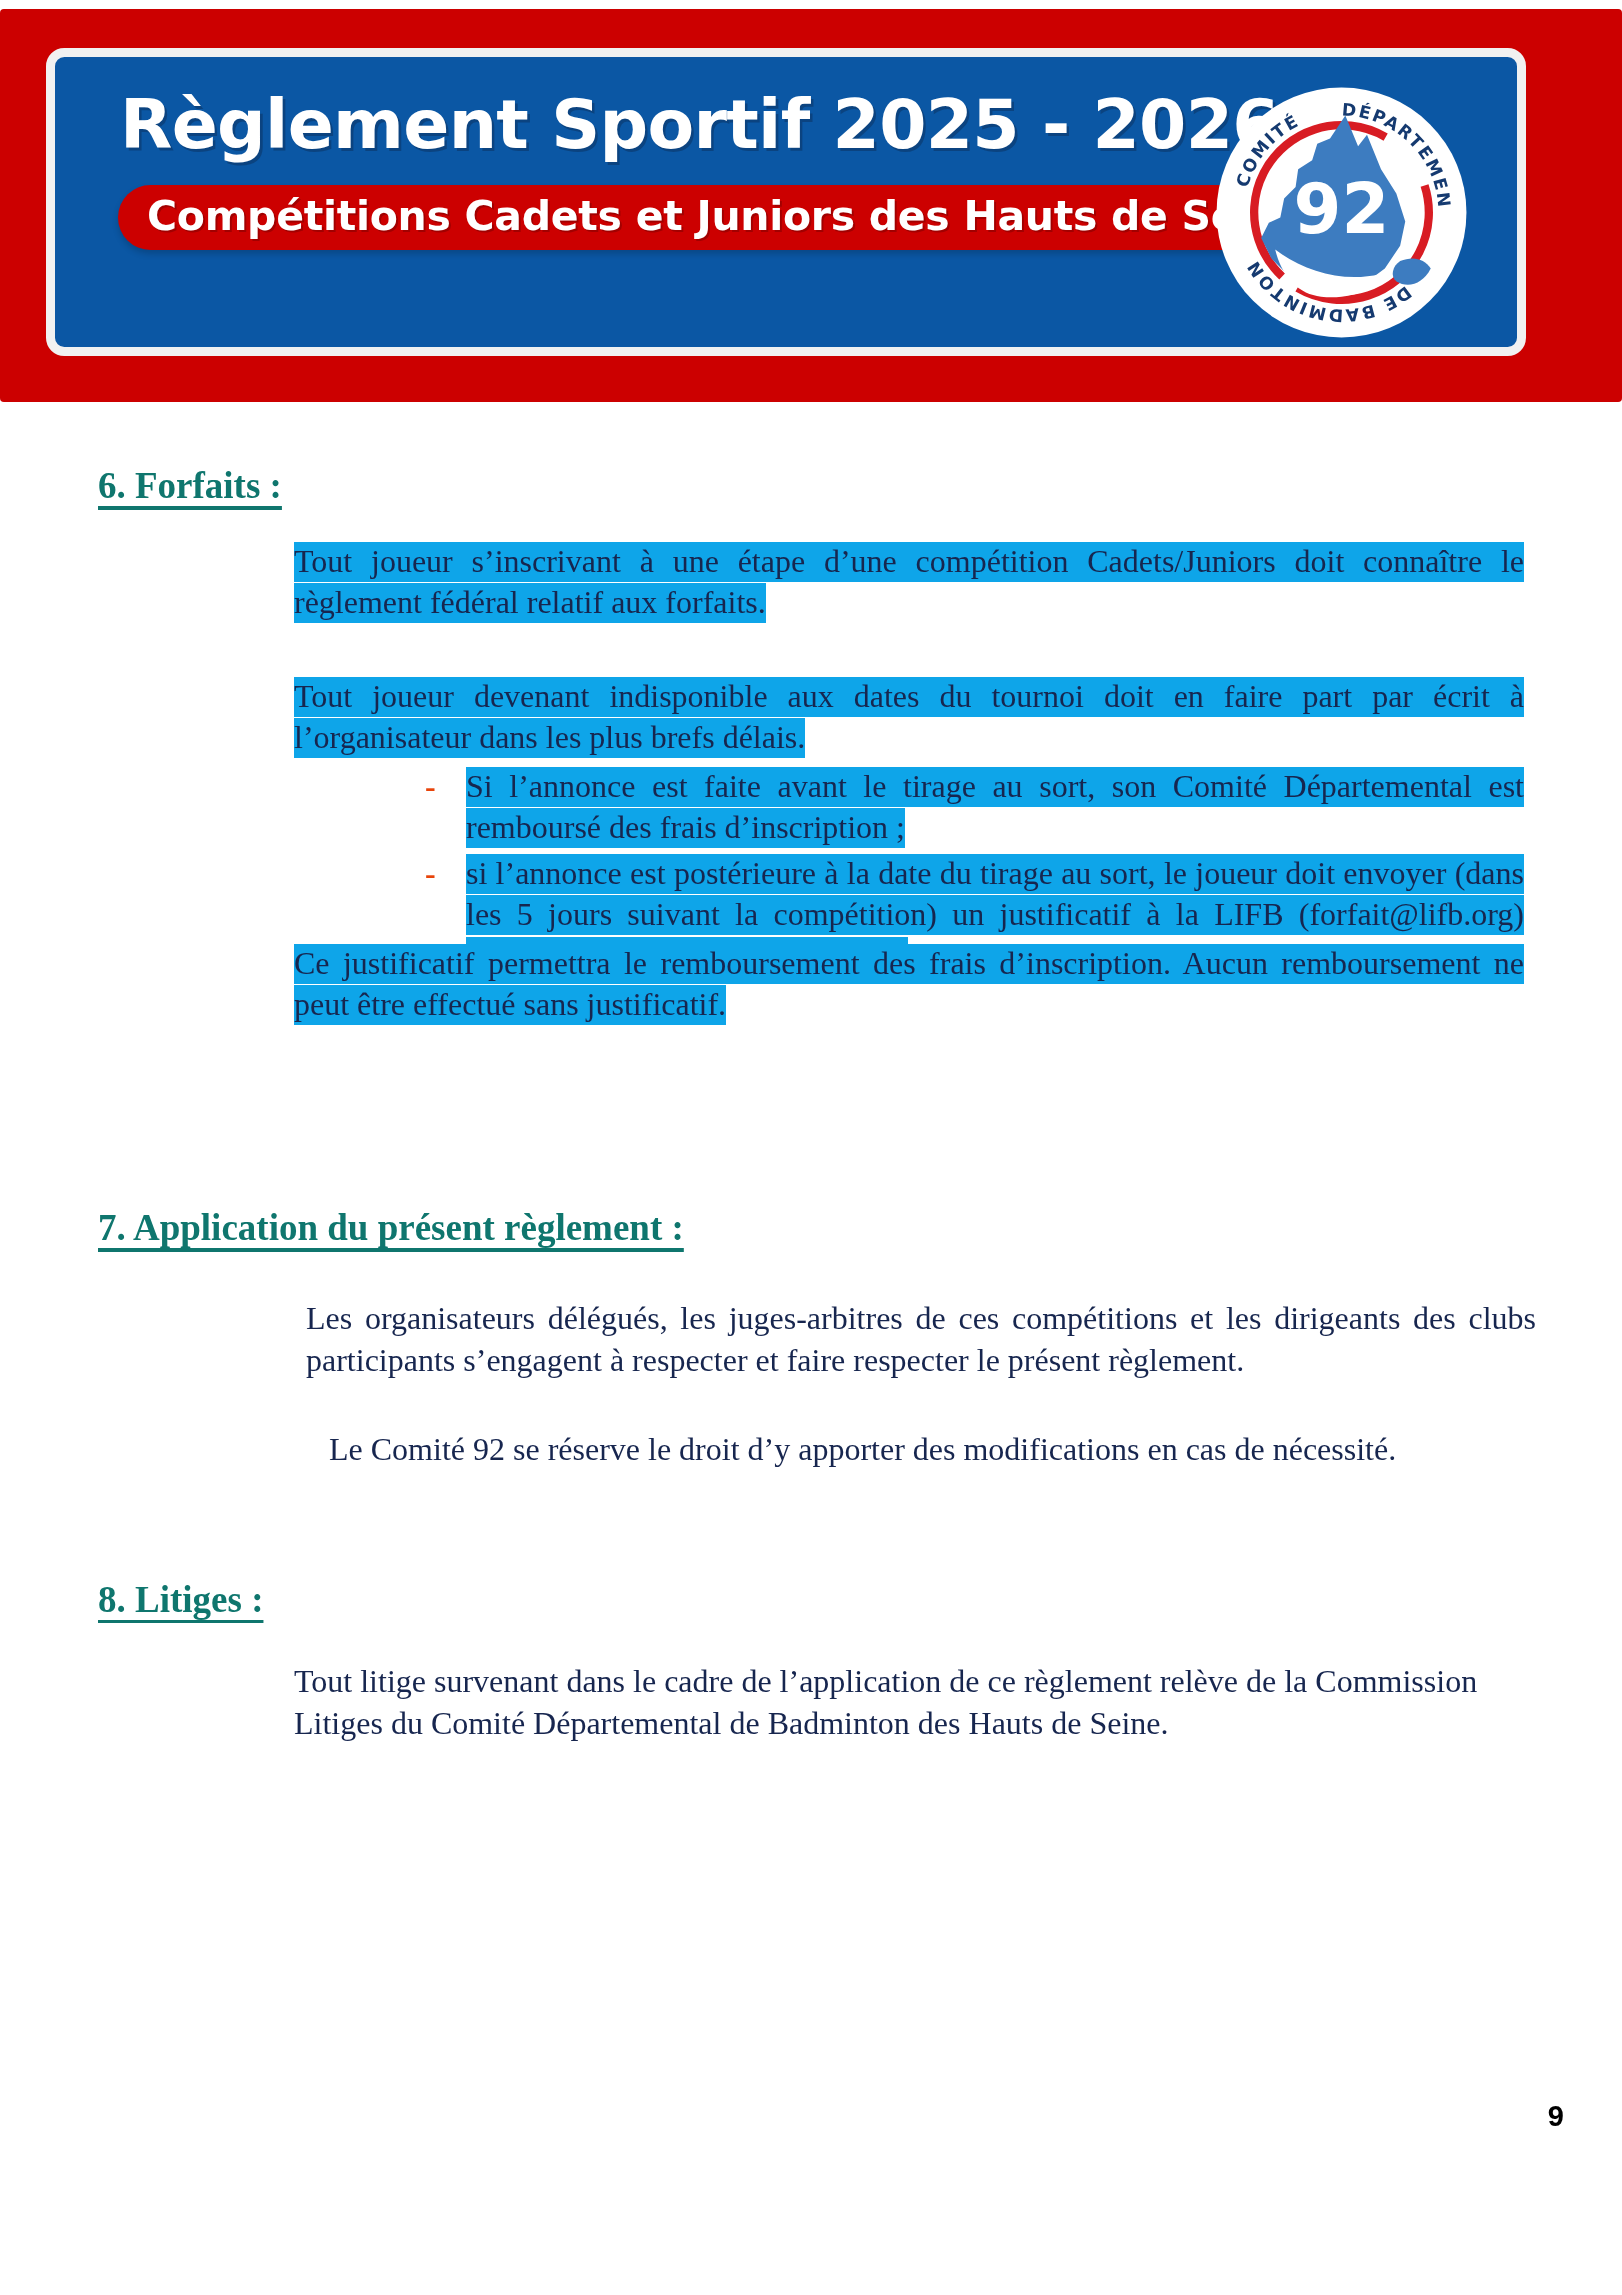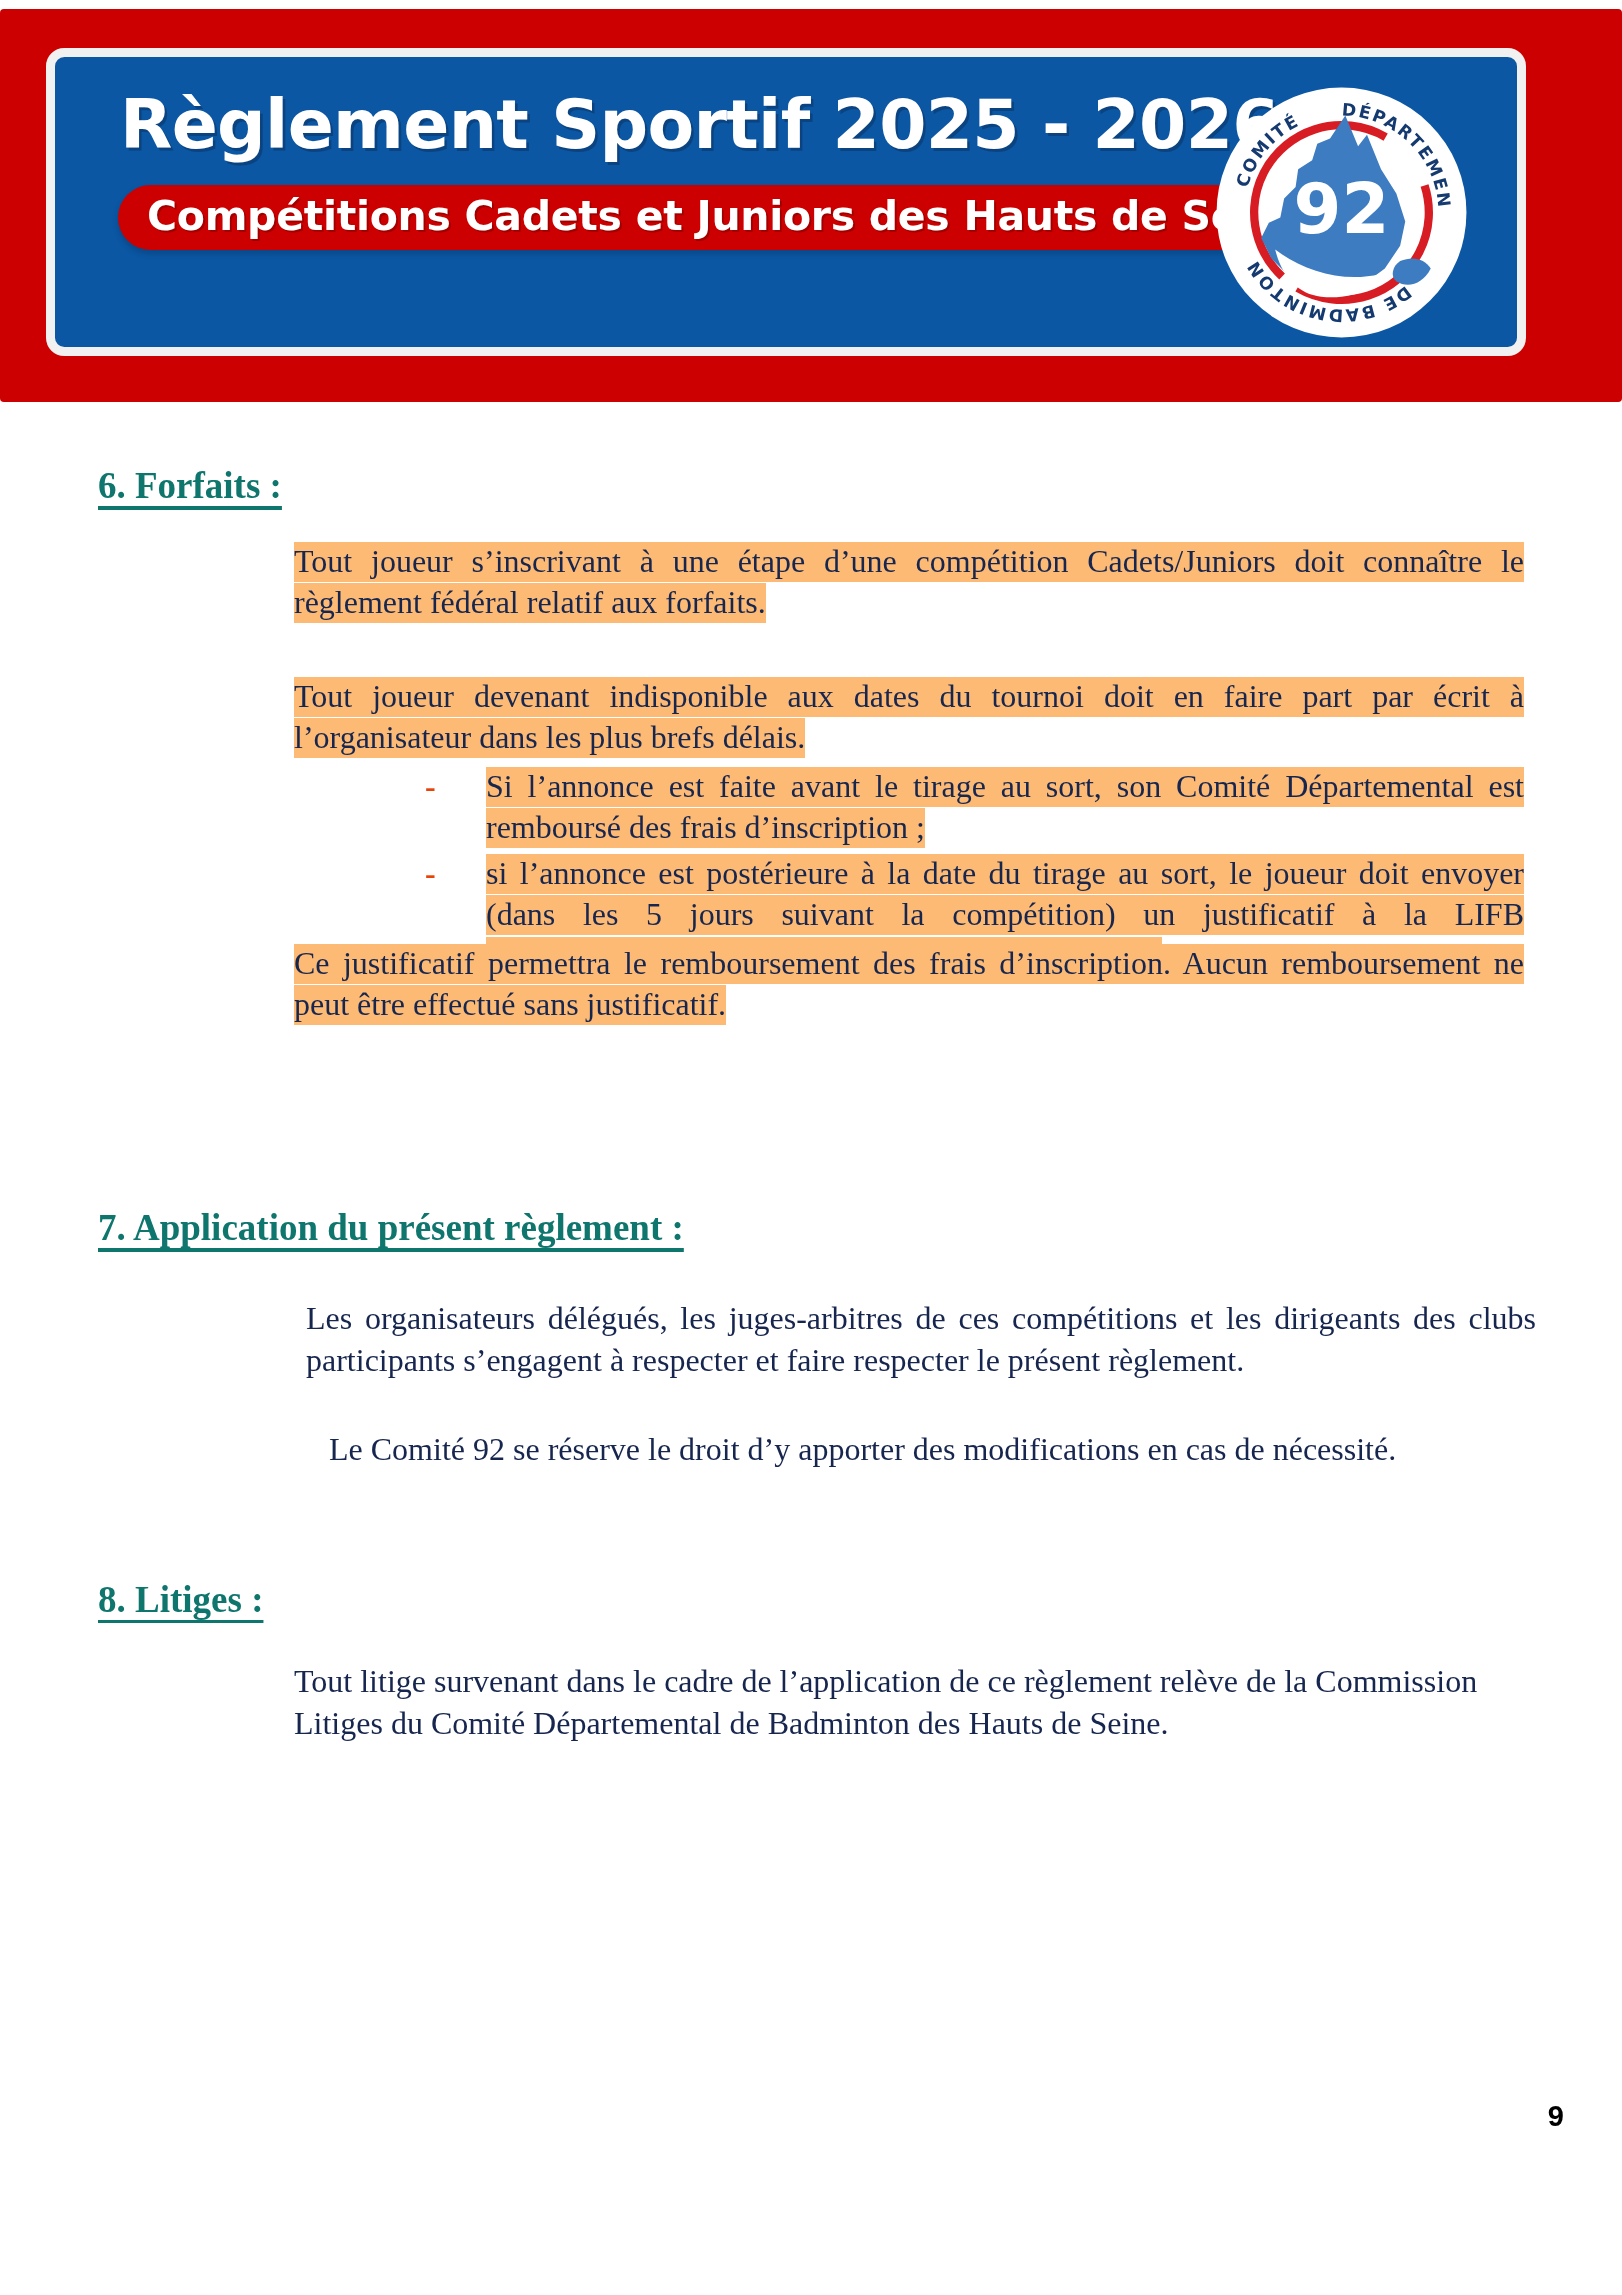--- a/index.html
+++ b/index.html
@@ -102,21 +102,21 @@
   .para {
     position: absolute;
     font-family: "Liberation Serif", serif;
     font-size: 32px;
     line-height: 1.30;
     color: #17264f;
   }
   .para.justify { text-align: justify; text-align-last: left; }
 
   .hl {
-    background-color: #fdba74;
+    background-color: #0ea5e9;
     box-decoration-break: clone;
     -webkit-box-decoration-break: clone;
     padding: 1.3px 0 2.6px 0;
   }
 
   .bullet-list {
     position: absolute;
     font-family: "Liberation Serif", serif;
     font-size: 32px;
     line-height: 1.30;
@@ -131,21 +131,20 @@
     flex: 0 0 41px;
     color: #e8440a;
     font-weight: bold;
     font-size: 32px;
     line-height: 1.30;
   }
   .bullet-text {
     flex: 1 1 auto;
     text-align: justify;
     text-align-last: left;
-    margin-left: 20px;
   }
 
   .page-number {
     position: absolute;
     right: 59px;
     top: 2100px;
     font-family: "Liberation Sans", sans-serif;
     font-size: 29px;
     font-weight: bold;
     color: #000000;

